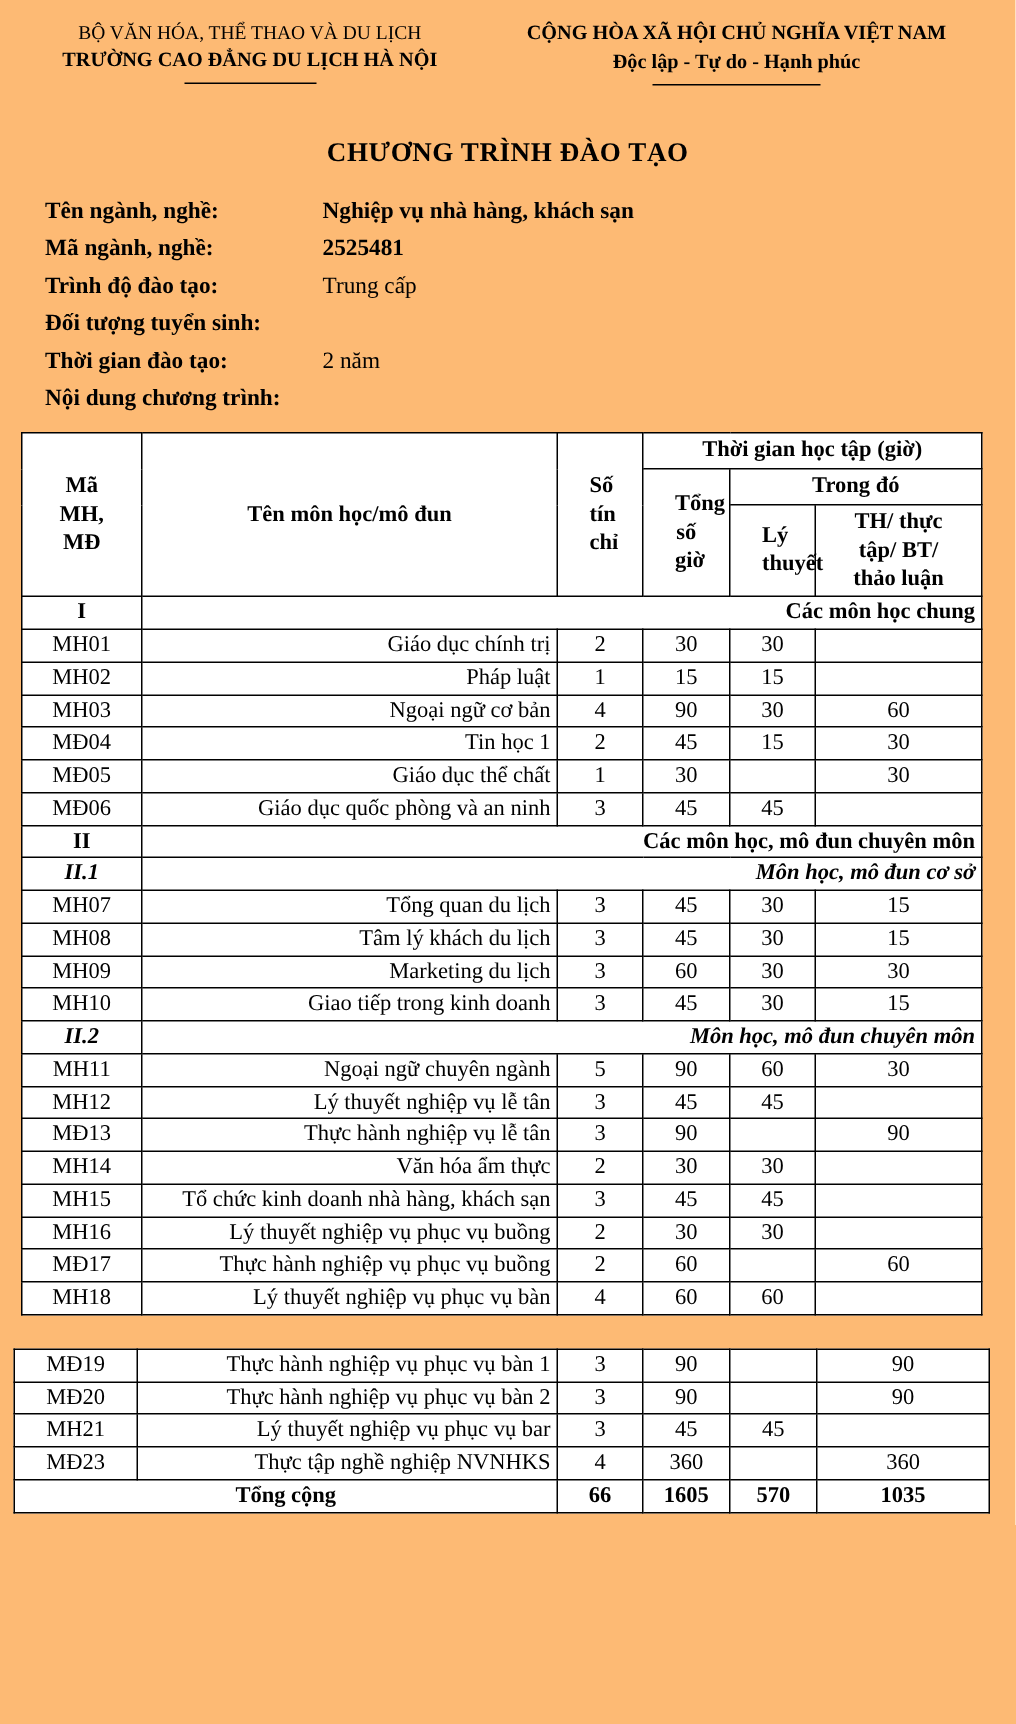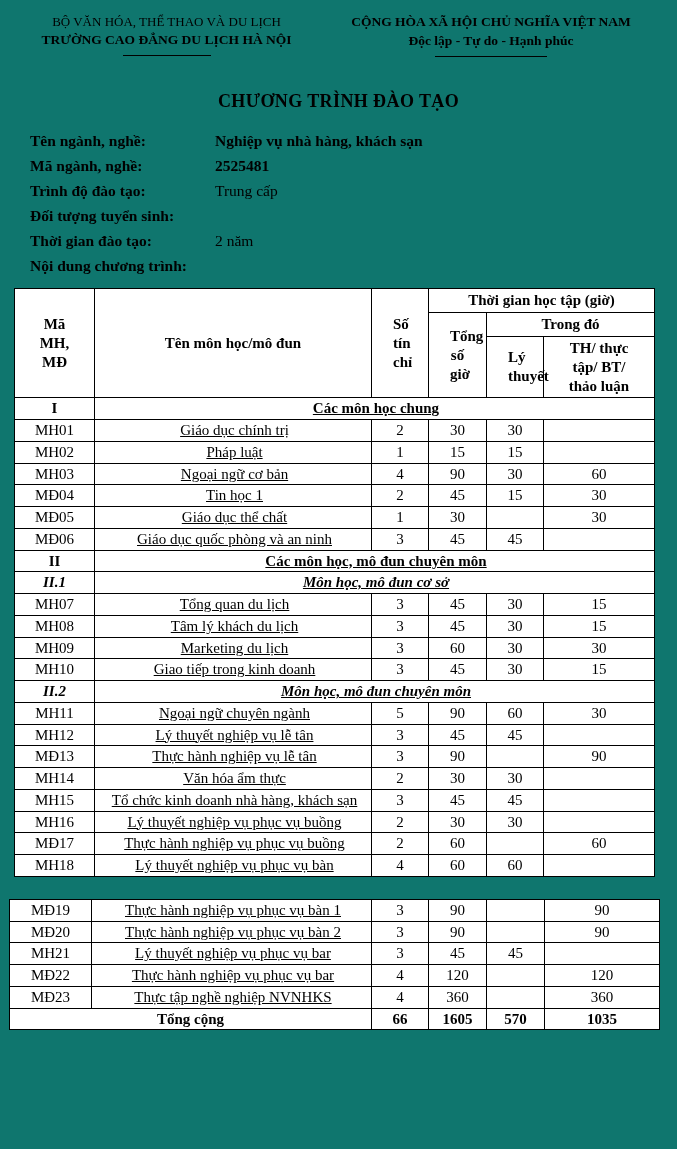--- a/index.html
+++ b/index.html
@@ -1,18 +1,18 @@
 <!DOCTYPE html>
 <html><head>
 <meta charset="utf-8">
 <style>
   * { box-sizing: border-box; }
   html, body { margin: 0; padding: 0; background: #ffffff; }
   .page {
-    width: 677px; height: 1149px; background: #0f766e; color: #000;
+    width: 677px; height: 1149px; background: #fdba74; color: #000;
     font-family: "Liberation Serif", "DejaVu Serif", serif;
     padding-top: 14px; overflow: hidden; position: relative;
   }
   
   .letterhead { display: flex; padding: 0 14px; }
   .org-block { width: 47%; text-align: center; }
   .nat-block { width: 53%; text-align: center; }
   .org-l1 { font-size: 13px; }
   .org-l2 { font-size: 13.5px; font-weight: bold; margin-top: 2px; }
   .nat-l1 { font-size: 13.5px; font-weight: bold; }
@@ -31,21 +31,21 @@
   
   table { border-collapse: collapse; table-layout: fixed; background: #fff; border: 1.5px solid #000; }
   .t1 { margin: 6px 0 0 14px; width: 641px; }
   .t2 { margin: 22px 16px 0 9px; width: 651px; }
   th, td { border: 1px solid #000; }
   th { font-size: 15px; font-weight: bold; text-align: center; vertical-align: middle; padding: 2px 21px; line-height: 1.25; }
   thead tr.hr1 th { height: 24px; }
   thead tr.hr2 th { height: 24px; }
   td { font-size: 15px; padding: 1px 4px; height: 21px; line-height: 1.25; vertical-align: middle; }
   td.code { text-align: center; }
-  td.name { text-align: center; padding-left: 7px; text-decoration: underline; }
+  td.name { text-align: right; padding-left: 7px; }
   td.num { text-align: center; }
   td.sec { font-weight: bold; }
   td.italic { font-style: italic; }
 </style>
 </head>
 <body>
 
 <div class="page">
 
   <div class="letterhead">
@@ -305,28 +305,20 @@
         </tr>
         <tr>
           <td class="code">MH21</td>
           <td class="name">Lý thuyết nghiệp vụ phục vụ bar</td>
           <td class="num">3</td>
           <td class="num">45</td>
           <td class="num">45</td>
           <td class="num"></td>
         </tr>
         <tr>
-          <td class="code">MĐ22</td>
-          <td class="name">Thực hành nghiệp vụ phục vụ bar</td>
-          <td class="num">4</td>
-          <td class="num">120</td>
-          <td class="num"></td>
-          <td class="num">120</td>
-        </tr>
-        <tr>
           <td class="code">MĐ23</td>
           <td class="name">Thực tập nghề nghiệp NVNHKS</td>
           <td class="num">4</td>
           <td class="num">360</td>
           <td class="num"></td>
           <td class="num">360</td>
         </tr>
         <tr>
           <td class="num sec" colspan="2">Tổng cộng</td>
           <td class="num sec">66</td>

